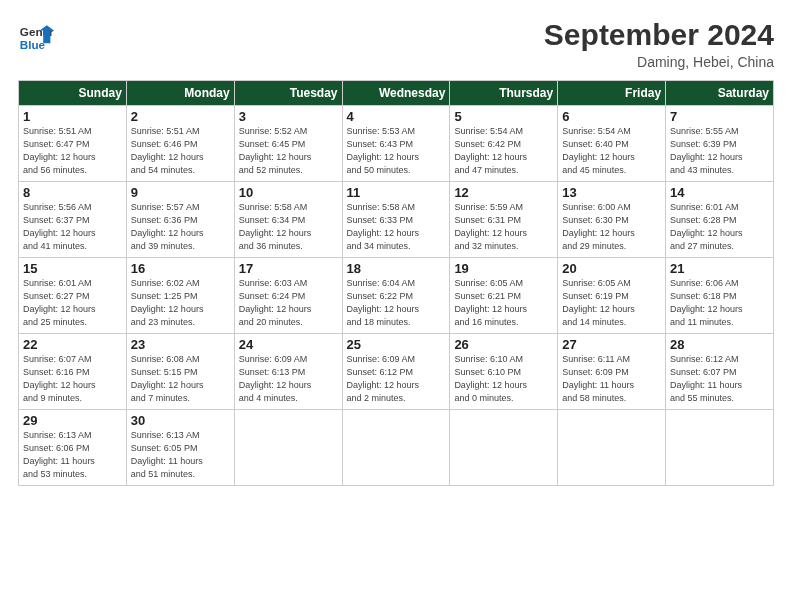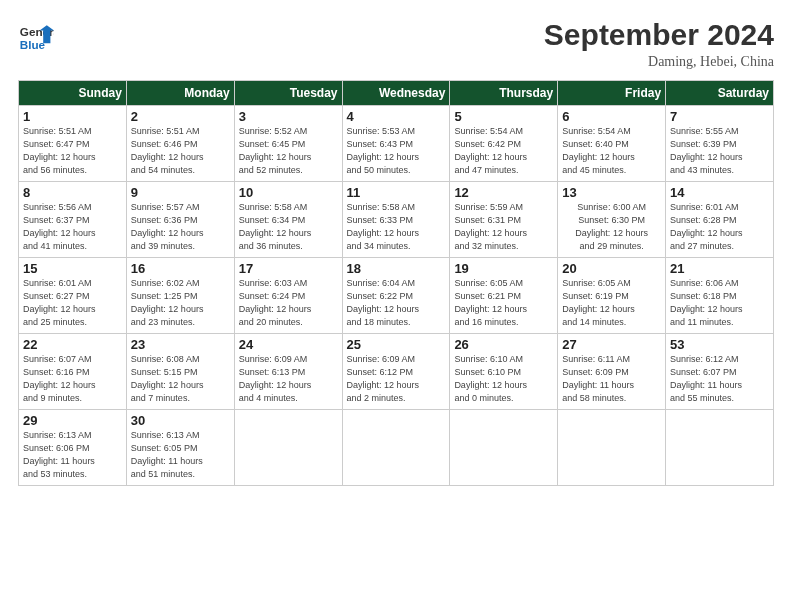--- a/index.html
+++ b/index.html
@@ -34,21 +34,20 @@
     }
     .month-title {
       font-size: 30px;
       font-weight: bold;
       color: #333;
     }
     .location {
       font-size: 14px;
       color: #555;
       margin-top: 2px;
-      font-family: Liberation Serif, serif;
     }
     table {
       width: 100%;
       border-collapse: collapse;
       table-layout: fixed;
     }
     thead tr th {
       background: #14532d;
       color: #fff;
       font-size: 12px;
@@ -198,21 +197,21 @@
           </td>
           <td>
             <span class="day-num">12</span>
             <div class="day-info" style="white-space: pre-line;">Sunrise: 5:59 AM
 Sunset: 6:31 PM
 Daylight: 12 hours
 and 32 minutes.</div>
           </td>
           <td>
             <span class="day-num">13</span>
-            <div class="day-info" style="white-space: pre-line; text-align: center;">Sunrise: 6:00 AM
+            <div class="day-info" style="white-space: pre-line;">Sunrise: 6:00 AM
 Sunset: 6:30 PM
 Daylight: 12 hours
 and 29 minutes.</div>
           </td>
           <td>
             <span class="day-num">14</span>
             <div class="day-info" style="white-space: pre-line;">Sunrise: 6:01 AM
 Sunset: 6:28 PM
 Daylight: 12 hours
 and 27 minutes.</div>
@@ -306,21 +305,21 @@
 and 0 minutes.</div>
           </td>
           <td>
             <span class="day-num">27</span>
             <div class="day-info" style="white-space: pre-line;">Sunrise: 6:11 AM
 Sunset: 6:09 PM
 Daylight: 11 hours
 and 58 minutes.</div>
           </td>
           <td>
-            <span class="day-num">53</span>
+            <span class="day-num">28</span>
             <div class="day-info" style="white-space: pre-line;">Sunrise: 6:12 AM
 Sunset: 6:07 PM
 Daylight: 11 hours
 and 55 minutes.</div>
           </td>
         </tr>
         <tr>
           <td>
             <span class="day-num">29</span>
             <div class="day-info" style="white-space: pre-line;">Sunrise: 6:13 AM

